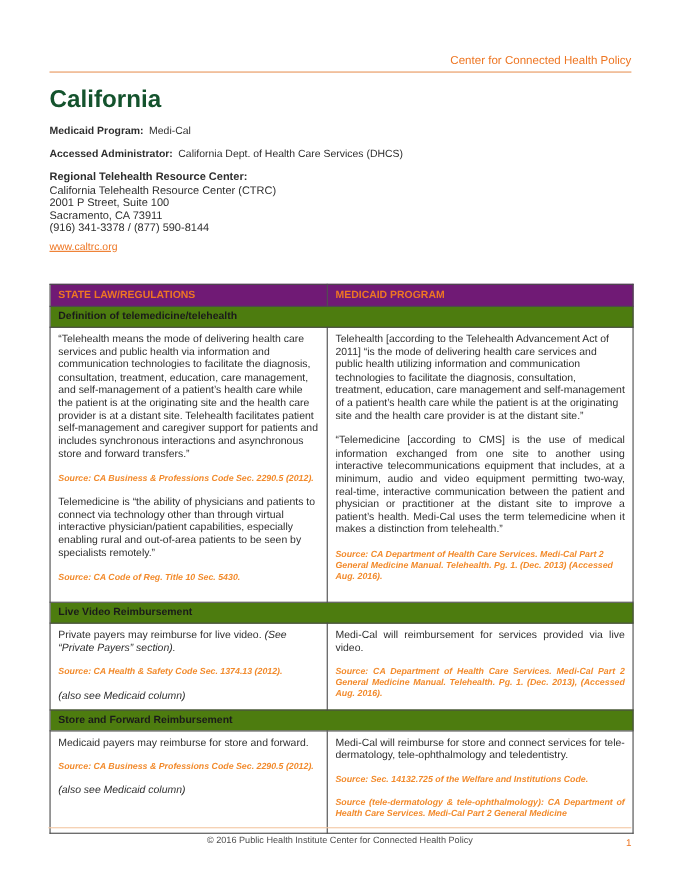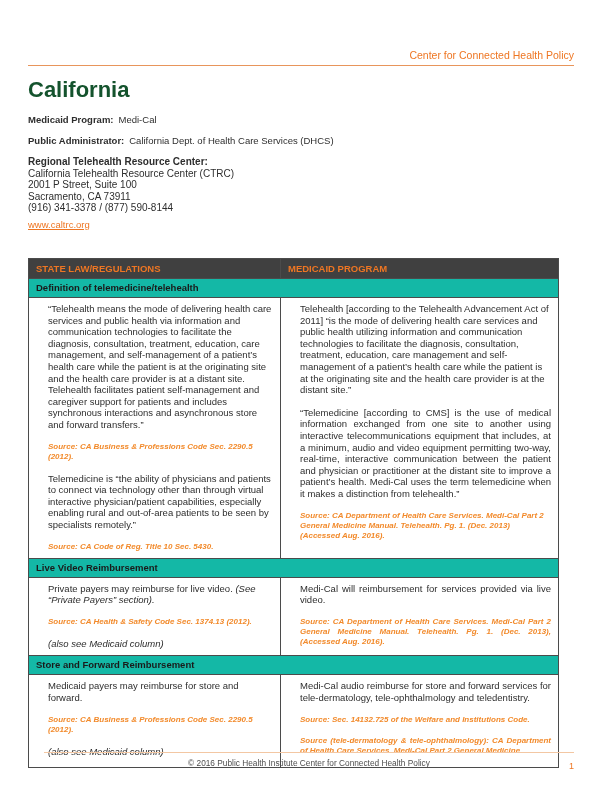--- a/index.html
+++ b/index.html
@@ -7,21 +7,21 @@
   .page {
     position: relative;
     width: 612px;
     height: 792px;
     margin: 0 auto;
     background: #ffffff;
     font-family: "Liberation Sans", "DejaVu Sans", sans-serif;
     color: #2e2e2e;
     overflow: hidden;
   }
-  .content { padding: 0 38px 0 28px; }
+  .content { padding: 0 38px 0 45px; }
 
   
   .top-header {
     padding-top: 45px;
     padding-bottom: 2px;
     border-bottom: 1px solid #E8955B;
     text-align: right;
   }
   .org-name {
     color: #EE7623;
@@ -60,38 +60,38 @@
     table-layout: fixed;
   }
   table.policy-table td {
     border: 1px solid #4b4b4b;
     vertical-align: top;
     padding: 5px 7px 6px 7px;
     font-size: 9.5px;
     line-height: 11.6px;
   }
   tr.head-row td {
-    background: #404040;
+    background: #701a75;
     color: #EE7623;
     font-weight: bold;
     padding: 4px 7px;
     height: 20px;
   }
   tr.section-row td {
-    background: #14b8a6;
+    background: #4d7c0f;
     color: #1a1a1a;
     font-weight: bold;
     padding: 3px 7px;
     height: 19px;
   }
   tr.row-def { height: 250px; }
   tr.row-lv { height: 75px; }
   tr.row-sf { height: 93px; }
 
-  .cell p { margin: 0 0 11px 12px; }
+  .cell p { margin: 0 0 11px 0; }
   .cell p:last-child { margin-bottom: 0; }
   .cell .source {
     color: #F28A2B;
     font-weight: bold;
     font-style: italic;
     font-size: 8px;
     line-height: 10px;
   }
   .cell .note { font-style: italic; }
   .cell .just { text-align: justify; }
@@ -129,21 +129,21 @@
       <span class="org-name">Center for Connected Health Policy</span>
     </div>
 
     <h1 class="state-title">California</h1>
 
     <p class="info-line line-medicaid">
       <span class="label">Medicaid Program:</span><span>Medi-Cal</span>
     </p>
 
     <p class="info-line line-admin">
-      <span class="label">Public Administrator:</span><span>California Dept. of Health Care Services (DHCS)</span>
+      <span class="label">Accessed Administrator:</span><span>California Dept. of Health Care Services (DHCS)</span>
     </p>
 
     <div class="rtrc">
       <p class="bold">Regional Telehealth Resource Center:</p>
       <p>California Telehealth Resource Center (CTRC)</p>
       <p>2001 P Street, Suite 100</p>
       <p>Sacramento, CA 73911</p>
       <p>(916) 341-3378 / (877) 590-8144</p>
       <a class="site-link">www.caltrc.org</a>
     </div>
@@ -195,21 +195,21 @@
       <tr class="section-row">
         <td colspan="2">Store and Forward Reimbursement</td>
       </tr>
       <tr class="row-sf">
         <td class="cell">
           <p>Medicaid payers may reimburse for store and forward.</p>
           <p class="source">Source: CA Business &amp; Professions Code Sec. 2290.5 (2012).</p>
           <p class="note">(also see Medicaid column)</p>
         </td>
         <td class="cell">
-          <p class="just">Medi-Cal audio reimburse for store and forward services for tele-dermatology, tele-ophthalmology and teledentistry.</p>
+          <p class="just">Medi-Cal will reimburse for store and connect services for tele-dermatology, tele-ophthalmology and teledentistry.</p>
           <p class="source just">Source: Sec. 14132.725 of the Welfare and Institutions Code.</p>
           <p class="source just">Source (tele-dermatology &amp; tele-ophthalmology): CA Department of Health Care Services. Medi-Cal Part 2 General Medicine</p>
         </td>
       </tr>
     </tbody>
       </table>
   </div>
 
   <div class="footer">
     <div class="copyright">© 2016 Public Health Institute Center for Connected Health Policy</div>

